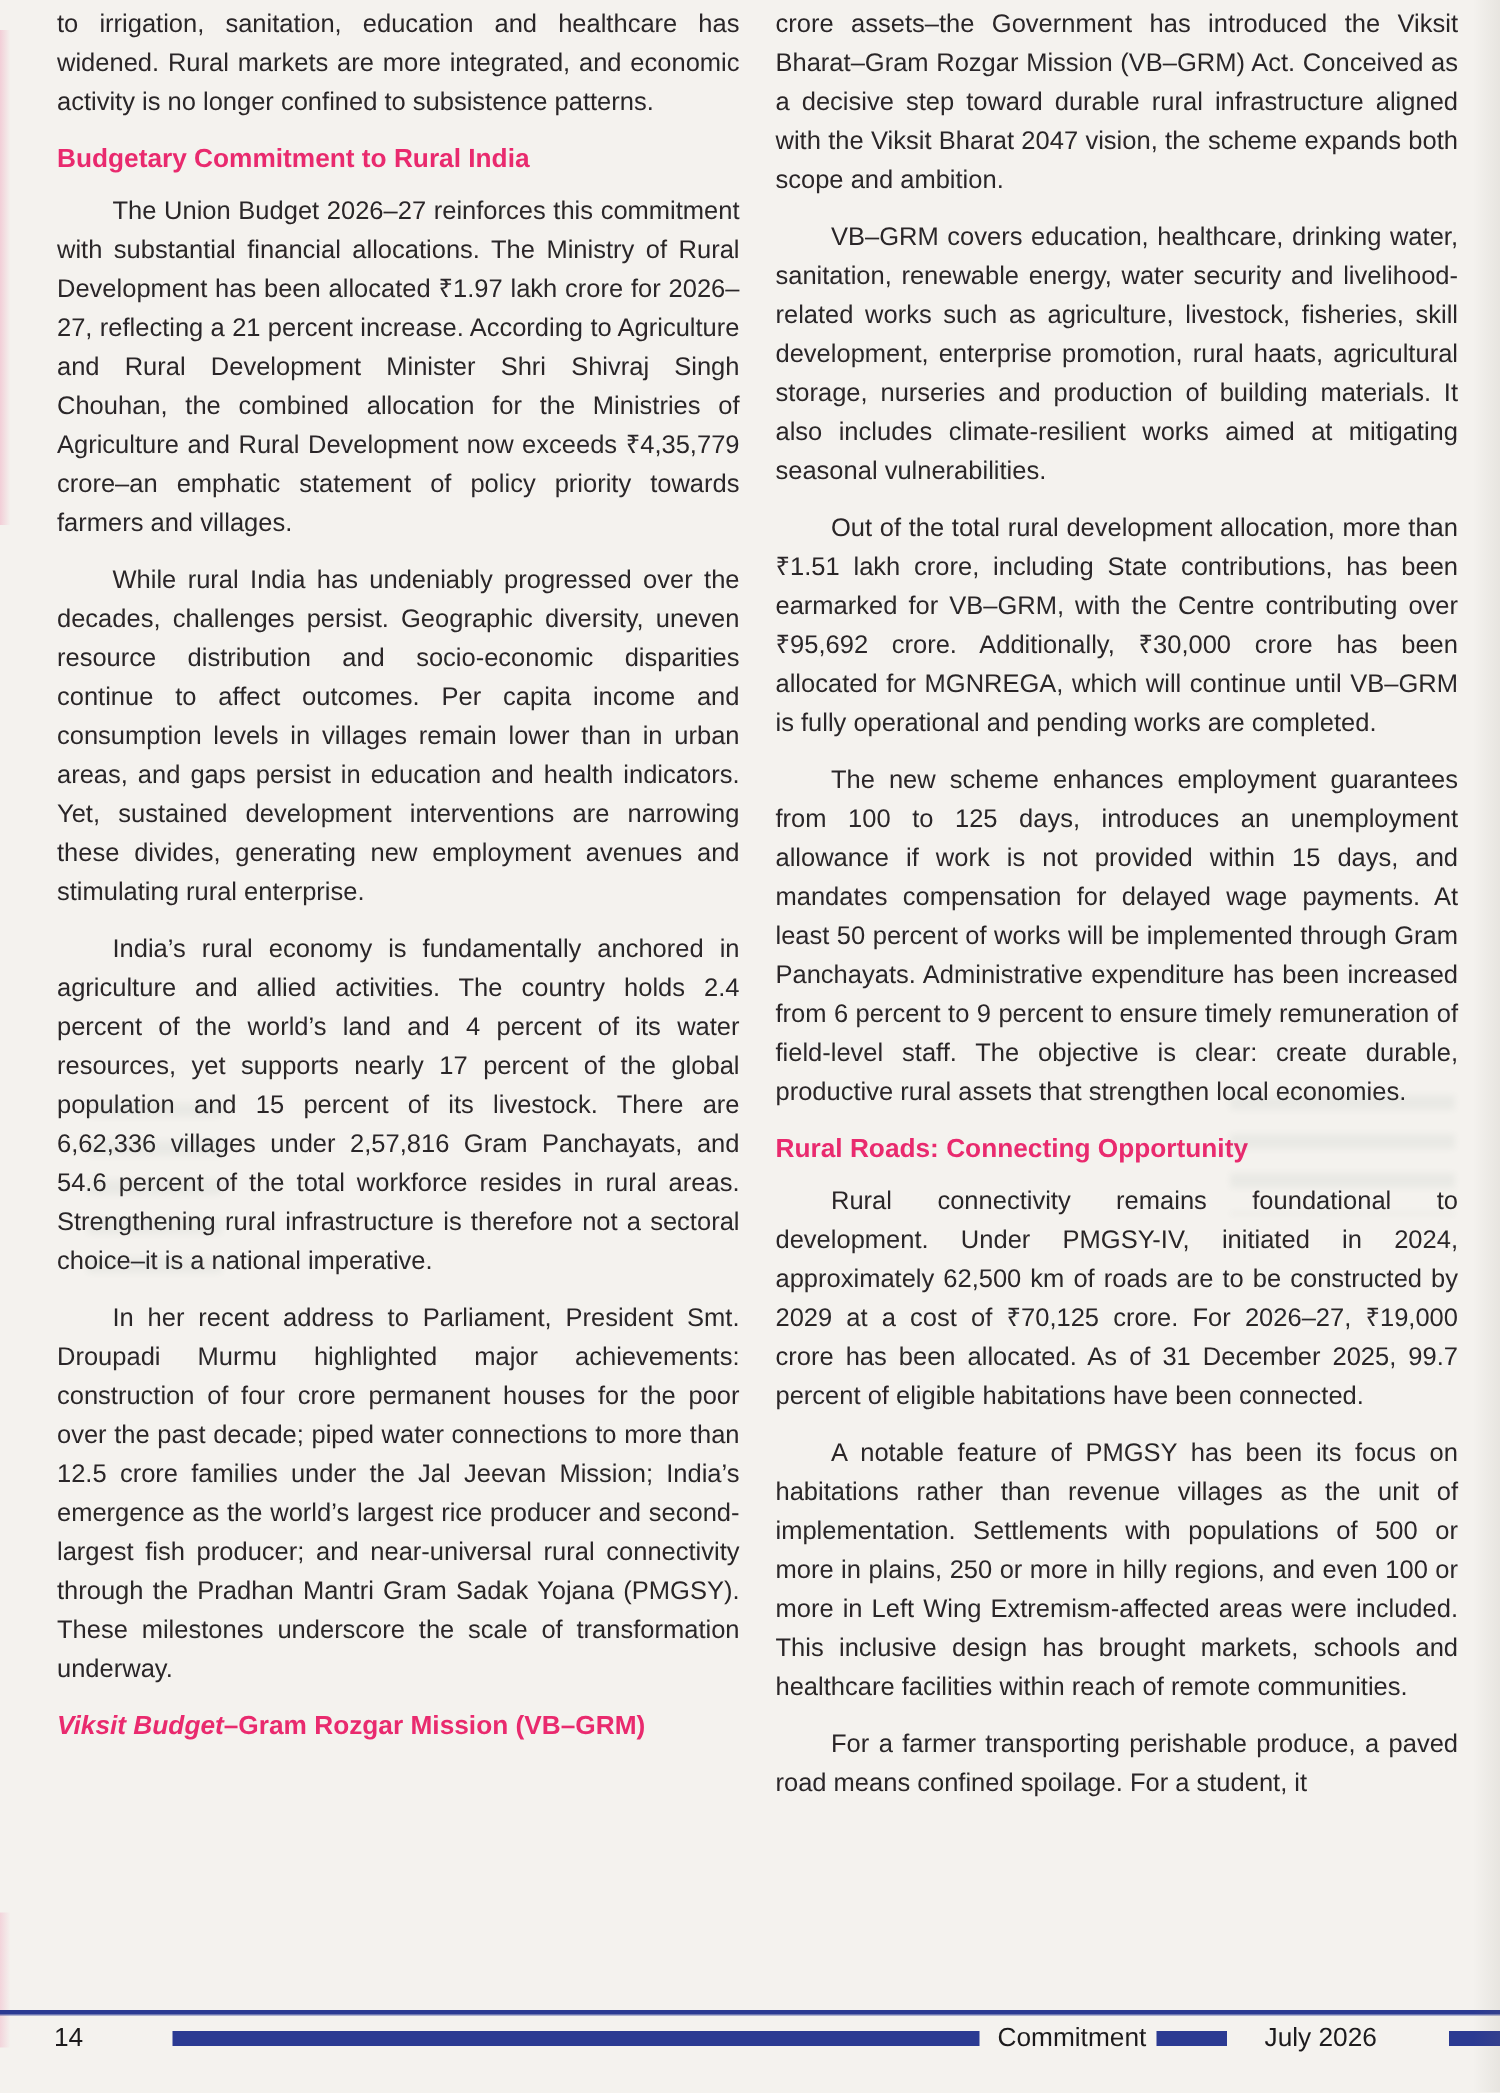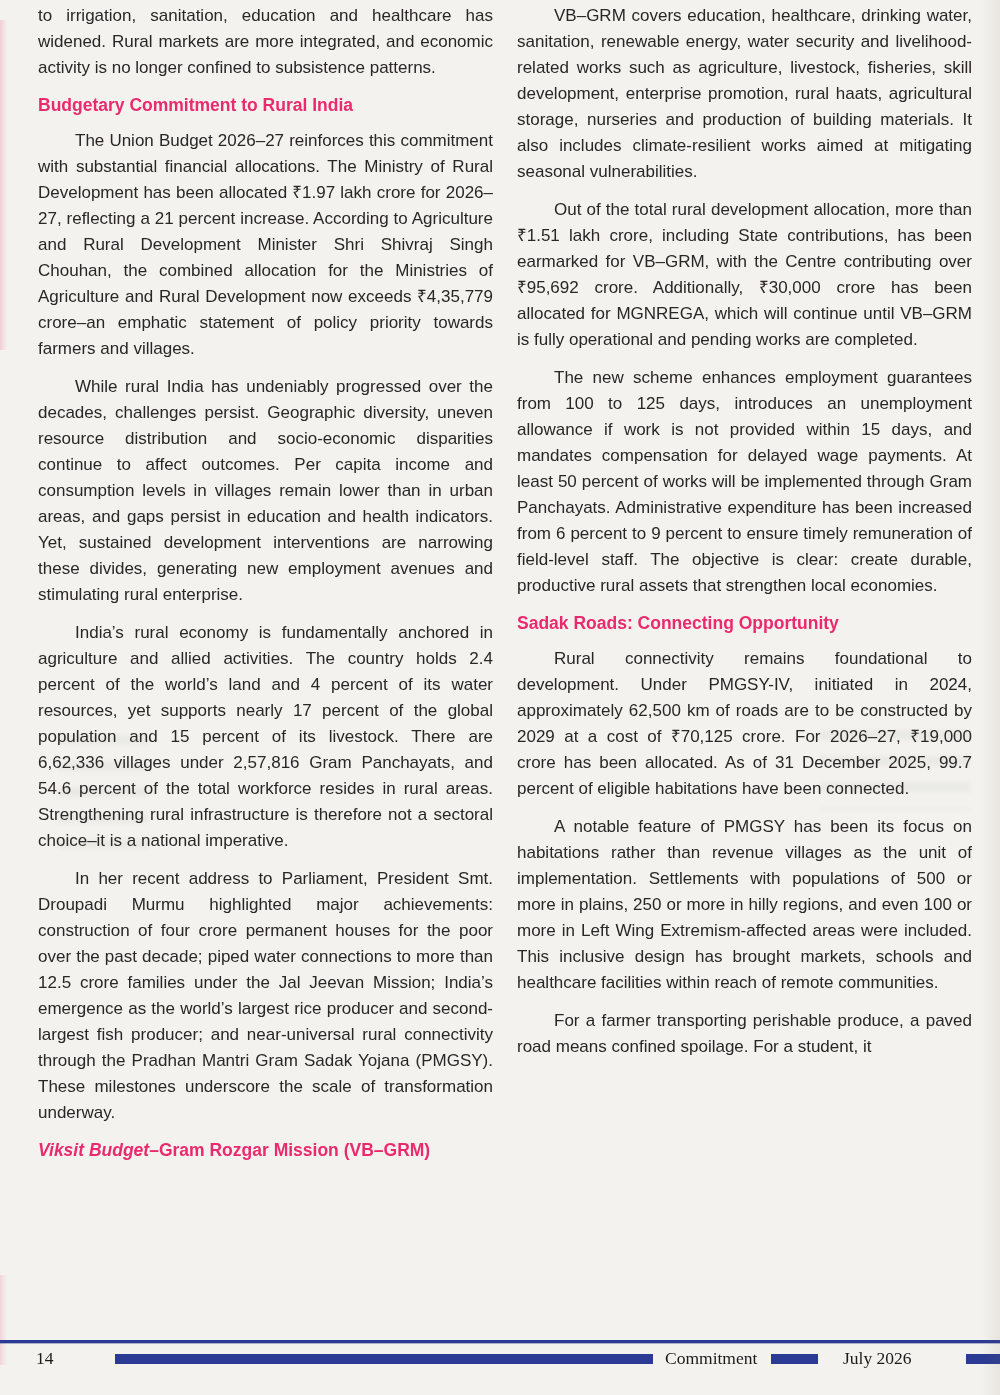--- a/index.html
+++ b/index.html
@@ -91,21 +91,20 @@
     height:3px;
     background:var(--blue);
     box-shadow:0 1px 0 rgba(43,58,146,0.35);
   }
   .footer-item{
     position:absolute;
     top:8px;
     font-size:17.5px;
     color:#1c1a1c;
     white-space:nowrap;
-    font-family:Liberation Serif, serif;
   }
   .footer-bar{
     position:absolute;
     top:14px;
     height:10px;
     background:var(--blue);
   }
   .pg-num{left:36px;}
   .bar-long{left:115px;width:538px;}
   .journal{left:665px;}
@@ -125,24 +124,25 @@
   <div class="column">
       <p class="body-paragraph">to irrigation, sanitation, education and healthcare has widened. Rural markets are more integrated, and economic activity is no longer confined to subsistence patterns.</p>
       <h2 class="section-heading">Budgetary Commitment to Rural India</h2>
       <p class="body-paragraph indented">The Union Budget 2026–27 reinforces this commitment with substantial financial allocations. The Ministry of Rural Development has been allocated ₹1.97 lakh crore for 2026–27, reflecting a 21 percent increase. According to Agriculture and Rural Development Minister Shri Shivraj Singh Chouhan, the combined allocation for the Ministries of Agriculture and Rural Development now exceeds ₹4,35,779 crore–an emphatic statement of policy priority towards farmers and villages.</p>
       <p class="body-paragraph indented">While rural India has undeniably progressed over the decades, challenges persist. Geographic diversity, uneven resource distribution and socio-economic disparities continue to affect outcomes. Per capita income and consumption levels in villages remain lower than in urban areas, and gaps persist in education and health indicators. Yet, sustained development interventions are narrowing these divides, generating new employment avenues and stimulating rural enterprise.</p>
       <p class="body-paragraph indented">India’s rural economy is fundamentally anchored in agriculture and allied activities. The country holds 2.4 percent of the world’s land and 4 percent of its water resources, yet supports nearly 17 percent of the global population and 15 percent of its livestock. There are 6,62,336 villages under 2,57,816 Gram Panchayats, and 54.6 percent of the total workforce resides in rural areas. Strengthening rural infrastructure is therefore not a sectoral choice–it is a national imperative.</p>
       <p class="body-paragraph indented">In her recent address to Parliament, President Smt. Droupadi Murmu highlighted major achievements: construction of four crore permanent houses for the poor over the past decade; piped water connections to more than 12.5 crore families under the Jal Jeevan Mission; India’s emergence as the world’s largest rice producer and second-largest fish producer; and near-universal rural connectivity through the Pradhan Mantri Gram Sadak Yojana (PMGSY). These milestones underscore the scale of transformation underway.</p>
       <h2 class="section-heading"><em>Viksit Budget</em>–Gram Rozgar Mission (VB–GRM)</h2>
     </div>
   <div class="column">
+      <p class="body-paragraph">crore assets–the Government has introduced the Viksit Bharat–Gram Rozgar Mission (VB–GRM) Act. Conceived as a decisive step toward durable rural infrastructure aligned with the Viksit Bharat 2047 vision, the scheme expands both scope and ambition.</p>
       <p class="body-paragraph indented">VB–GRM covers education, healthcare, drinking water, sanitation, renewable energy, water security and livelihood-related works such as agriculture, livestock, fisheries, skill development, enterprise promotion, rural haats, agricultural storage, nurseries and production of building materials. It also includes climate-resilient works aimed at mitigating seasonal vulnerabilities.</p>
       <p class="body-paragraph indented">Out of the total rural development allocation, more than ₹1.51 lakh crore, including State contributions, has been earmarked for VB–GRM, with the Centre contributing over ₹95,692 crore. Additionally, ₹30,000 crore has been allocated for MGNREGA, which will continue until VB–GRM is fully operational and pending works are completed.</p>
       <p class="body-paragraph indented">The new scheme enhances employment guarantees from 100 to 125 days, introduces an unemployment allowance if work is not provided within 15 days, and mandates compensation for delayed wage payments. At least 50 percent of works will be implemented through Gram Panchayats. Administrative expenditure has been increased from 6 percent to 9 percent to ensure timely remuneration of field-level staff. The objective is clear: create durable, productive rural assets that strengthen local economies.</p>
-      <h2 class="section-heading">Sadak Roads: Connecting Opportunity</h2>
+      <h2 class="section-heading">Rural Roads: Connecting Opportunity</h2>
       <p class="body-paragraph indented">Rural connectivity remains foundational to development. Under PMGSY-IV, initiated in 2024, approximately 62,500 km of roads are to be constructed by 2029 at a cost of ₹70,125 crore. For 2026–27, ₹19,000 crore has been allocated. As of 31 December 2025, 99.7 percent of eligible habitations have been connected.</p>
       <p class="body-paragraph indented">A notable feature of PMGSY has been its focus on habitations rather than revenue villages as the unit of implementation. Settlements with populations of 500 or more in plains, 250 or more in hilly regions, and even 100 or more in Left Wing Extremism-affected areas were included. This inclusive design has brought markets, schools and healthcare facilities within reach of remote communities.</p>
       <p class="body-paragraph indented">For a farmer transporting perishable produce, a paved road means confined spoilage. For a student, it</p>
     </div>
 </div>
 
 <div class="footer">
   <div class="footer-rule"></div>
   <span class="footer-item pg-num">14</span>
   <div class="footer-bar bar-long"></div>

